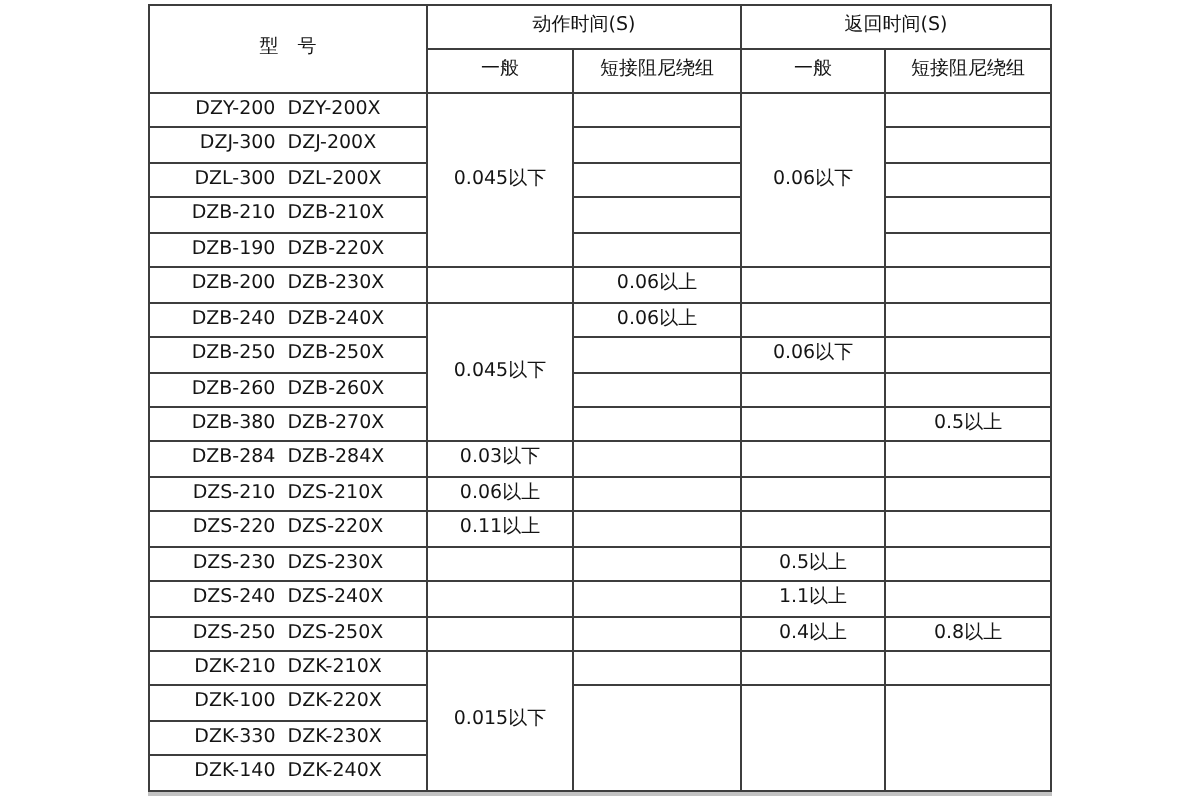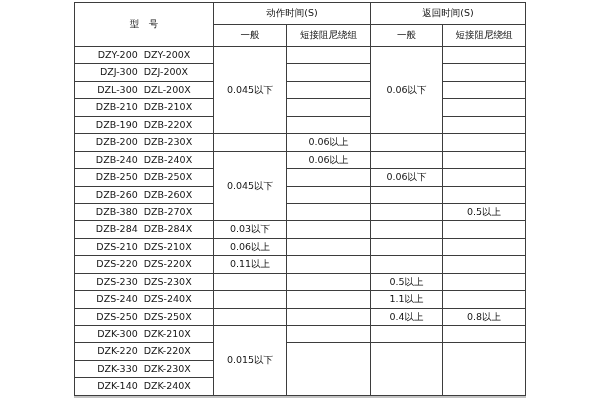--- a/index.html
+++ b/index.html
@@ -153,28 +153,28 @@
           <td class="value-cell"></td>
         </tr>
         <tr class="data-row">
           <td class="model-cell"><span>DZS-250</span><span>DZS-250X</span></td>
           <td class="value-cell"></td>
           <td class="value-cell"></td>
           <td class="value-cell">0.4以上</td>
           <td class="value-cell">0.8以上</td>
         </tr>
         <tr class="data-row">
-          <td class="model-cell"><span>DZK-300</span><span>DZK-210X</span></td>
+          <td class="model-cell"><span>DZK-210</span><span>DZK-210X</span></td>
           <td class="value-cell" rowspan="4">0.015以下</td>
           <td class="value-cell"></td>
           <td class="value-cell"></td>
           <td class="value-cell"></td>
         </tr>
         <tr class="data-row">
-          <td class="model-cell"><span>DZK-220</span><span>DZK-220X</span></td>
+          <td class="model-cell"><span>DZK-100</span><span>DZK-220X</span></td>
           <td class="value-cell" rowspan="3"></td>
           <td class="value-cell" rowspan="3"></td>
           <td class="value-cell" rowspan="3"></td>
         </tr>
         <tr class="data-row">
           <td class="model-cell"><span>DZK-330</span><span>DZK-230X</span></td>
         </tr>
         <tr class="data-row">
           <td class="model-cell"><span>DZK-140</span><span>DZK-240X</span></td>
         </tr>

